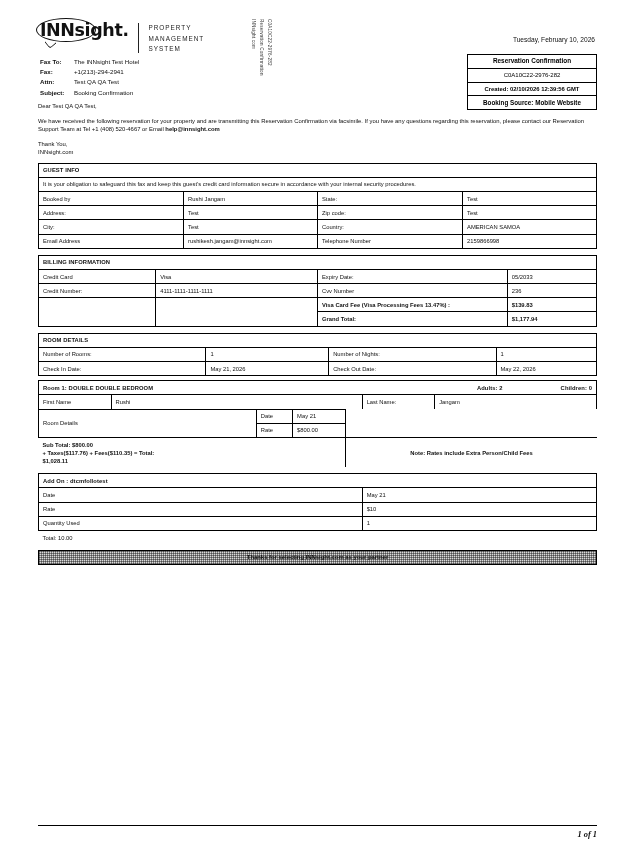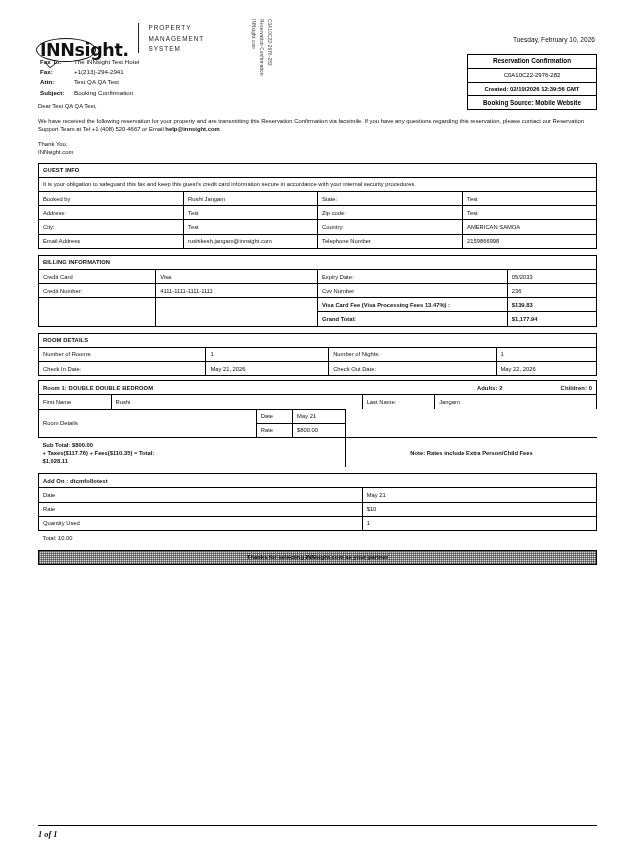--- a/index.html
+++ b/index.html
@@ -34,21 +34,20 @@
   }
   .logo-mark {
     font-size: 17.5px;
     font-weight: bold;
     letter-spacing: -0.4px;
     color: #111;
     line-height: 1;
     position: relative;
     white-space: nowrap;
     font-family: "DejaVu Sans", sans-serif;
-    margin-top: 20px;
   }
   .logo-oval {
     position: absolute;
     left: -4px;
     top: -4px;
     width: 60px;
     height: 24px;
     border: 1.6px solid #111;
     border-radius: 50%;
   }
@@ -246,21 +245,21 @@
     position: absolute;
     left: 38px;
     right: 38px;
     bottom: 18px;
   }
   .footer .rule {
     border-top: 1px solid #000;
     margin-bottom: 4px;
   }
   .footer .pageno {
-    text-align: left;
+    text-align: right;
     font-size: 8.4px;
     font-style: italic;
     font-weight: bold;
     font-family: "Liberation Serif", serif;
     color: #111;
   }
 </style>
 </head>
 <body>
 

